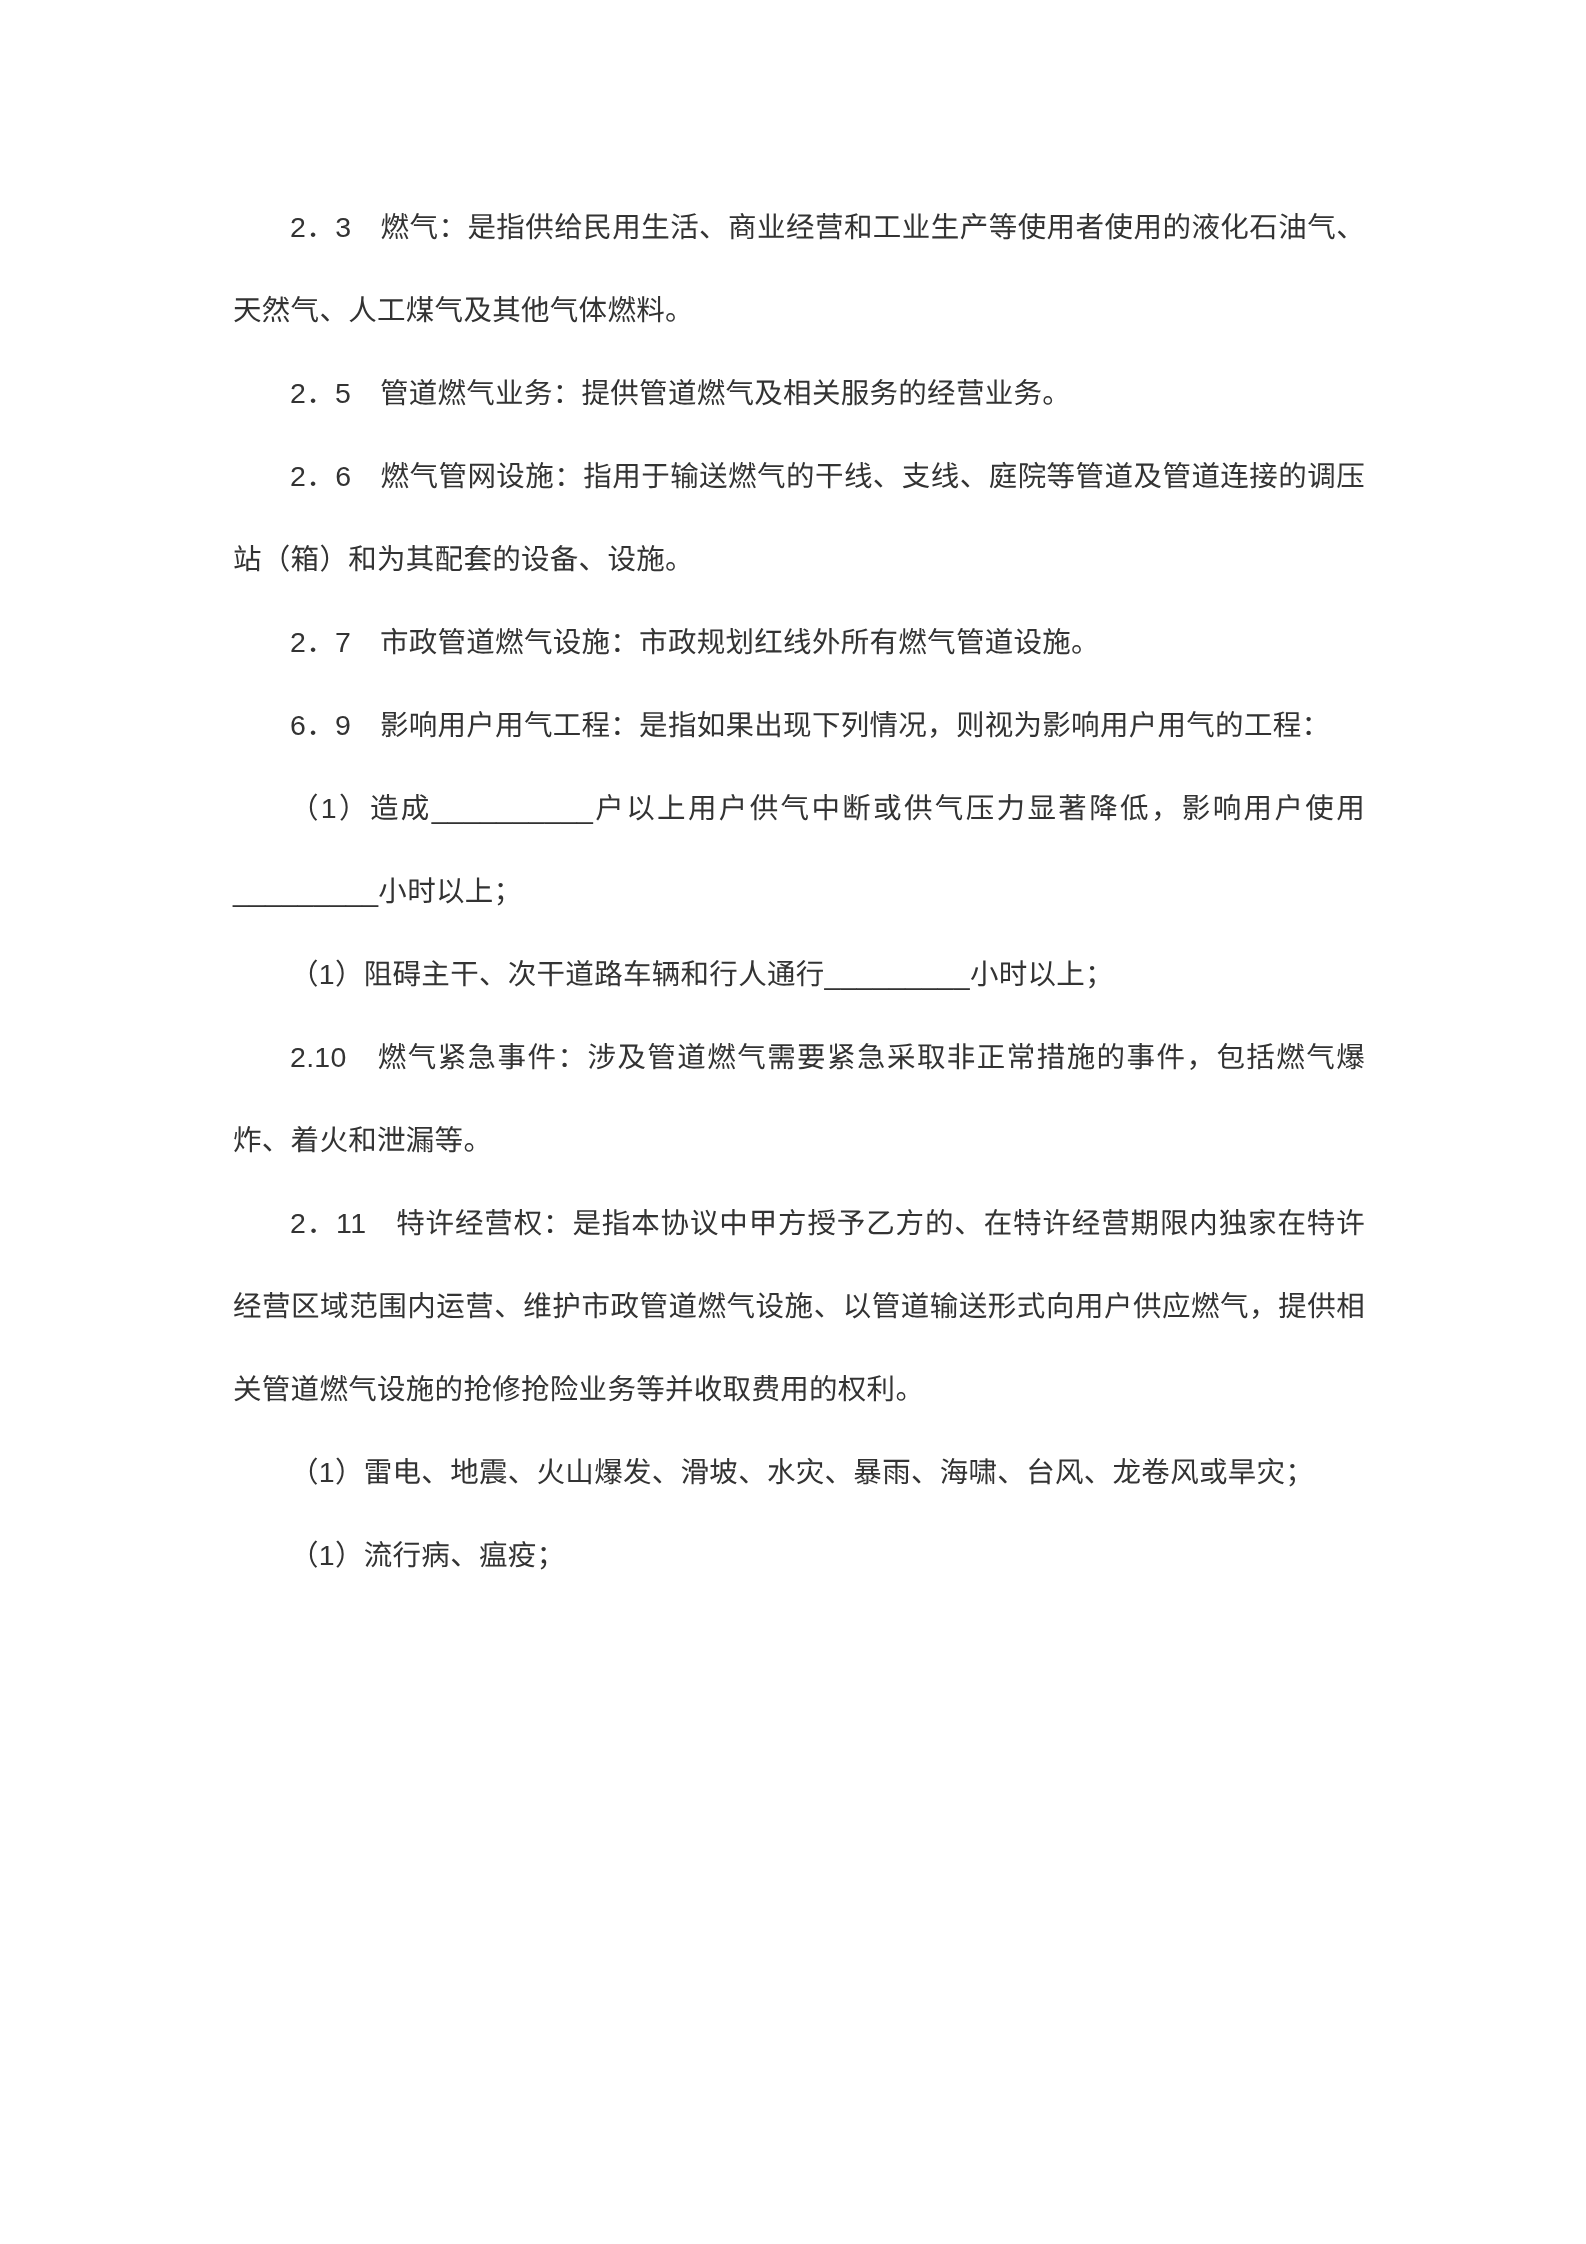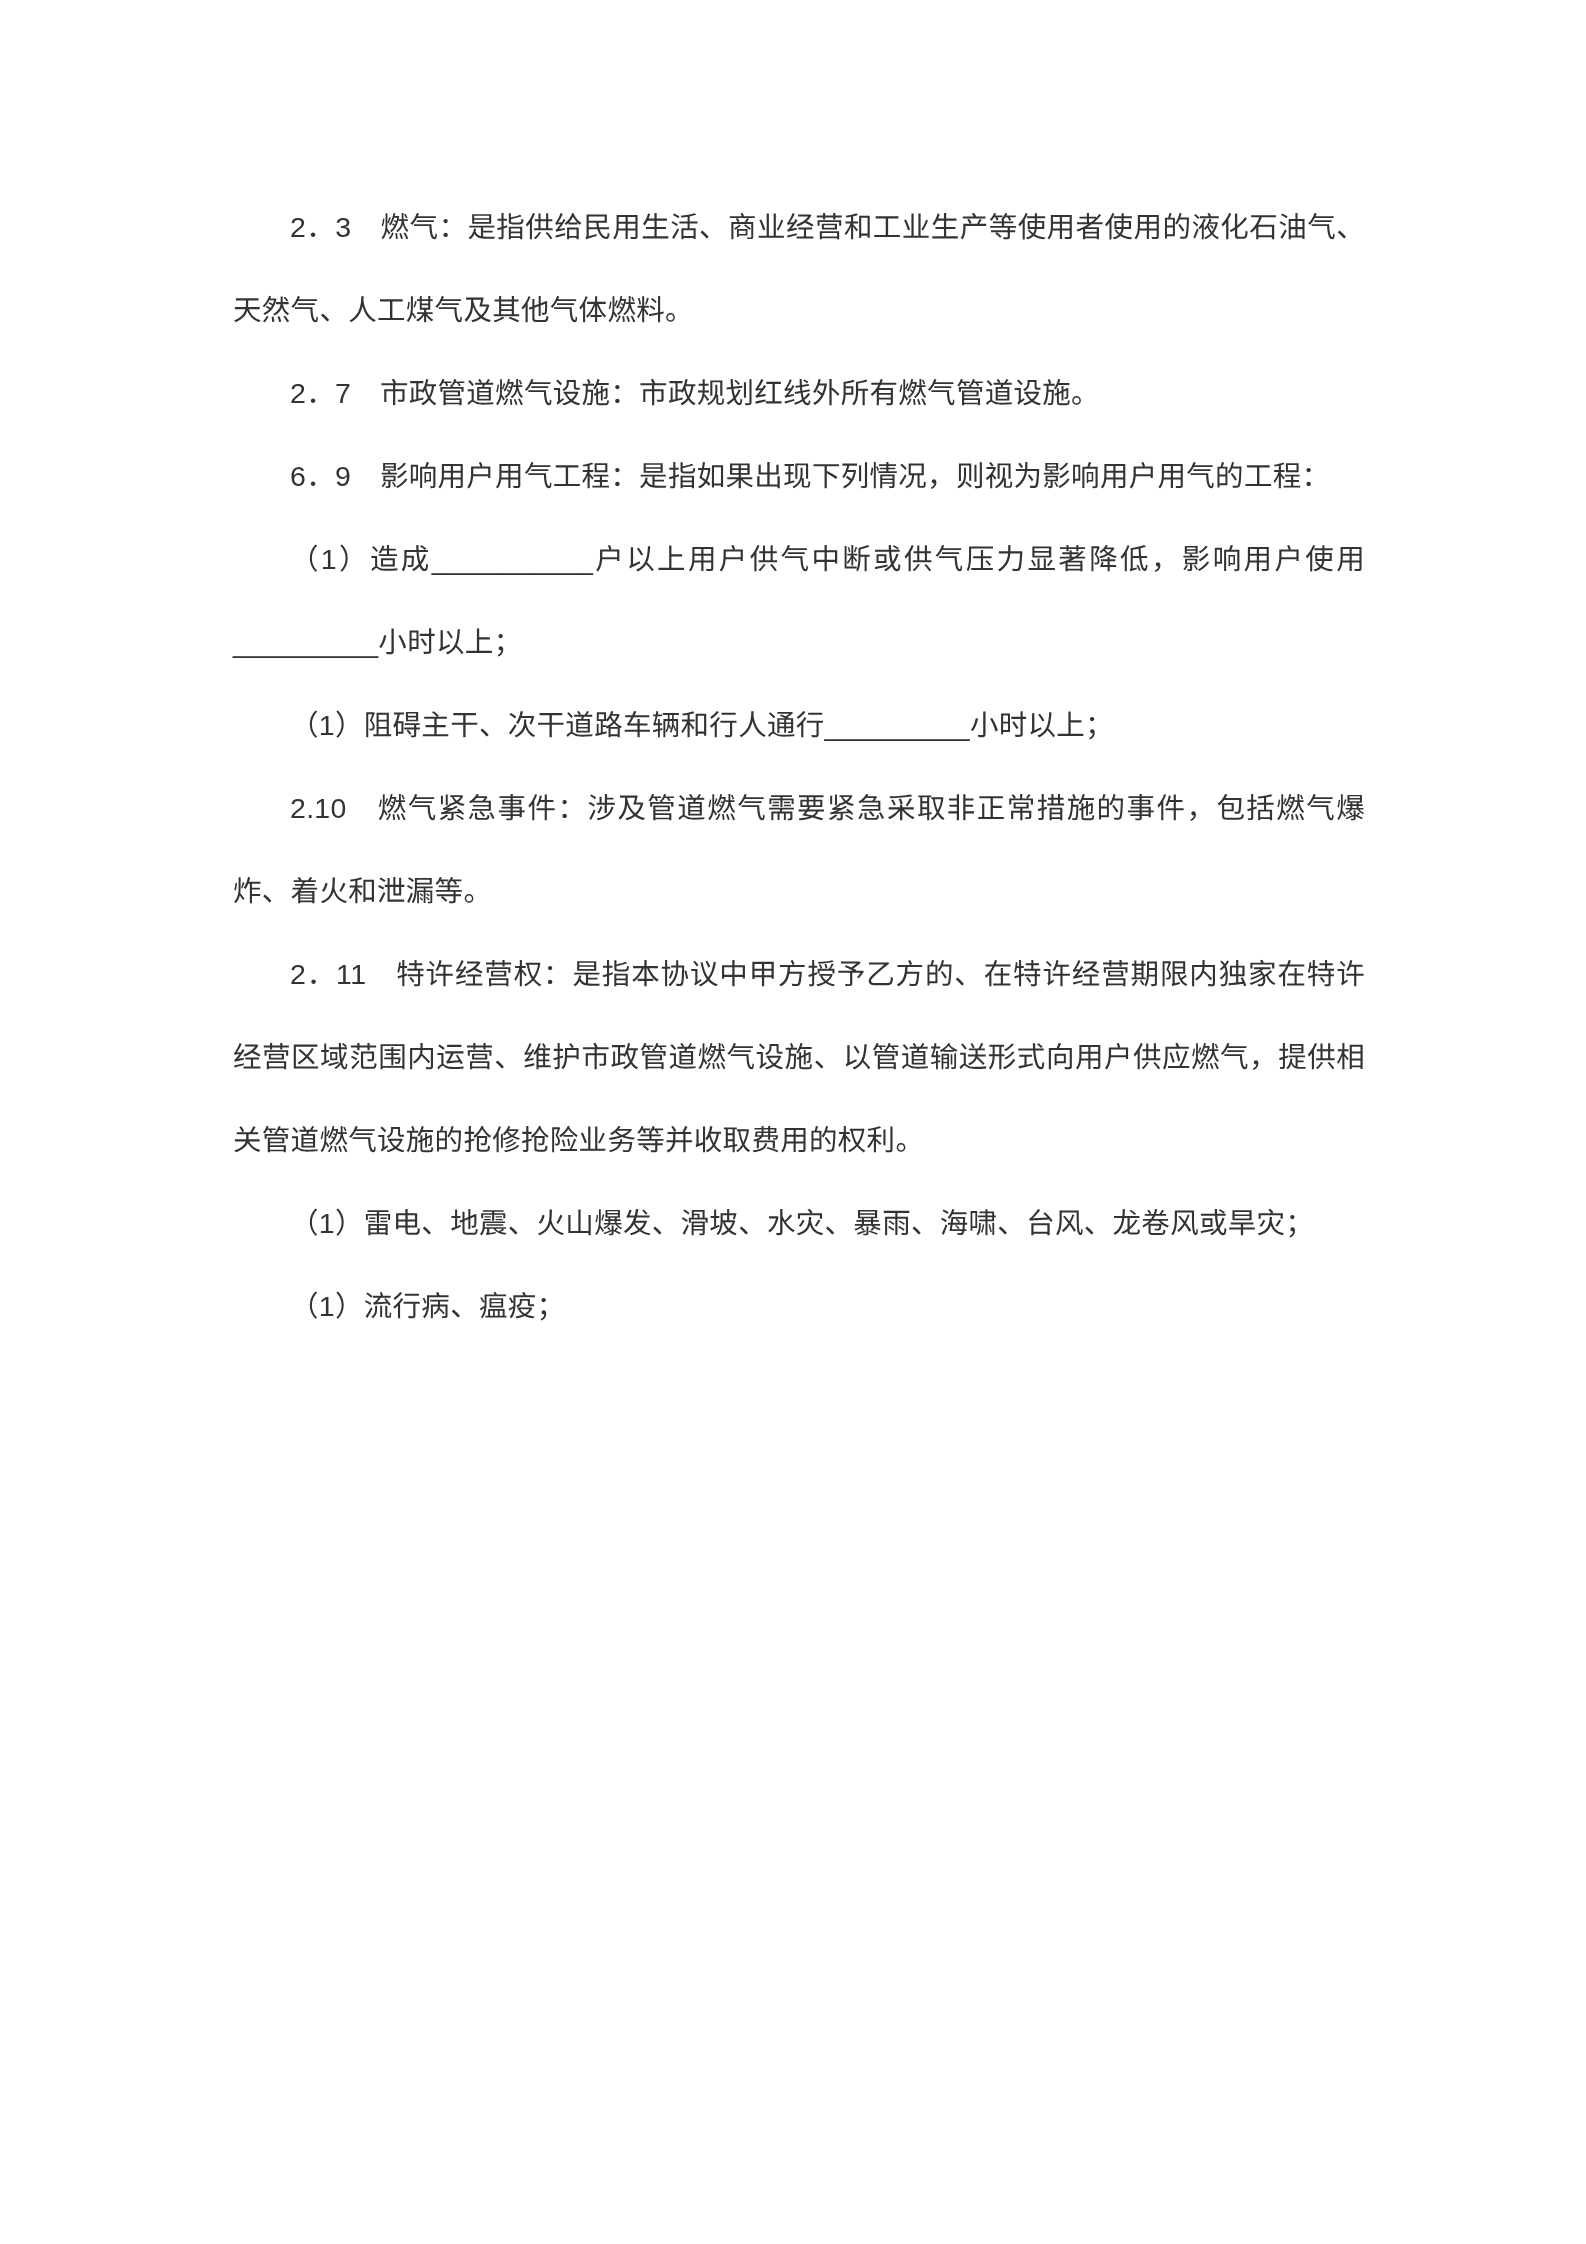--- a/index.html
+++ b/index.html
@@ -29,20 +29,22 @@
     text-indent: 57px;
     letter-spacing: 0.3px;
     word-break: normal;
   }
 </style>
 </head>
 <body>
 
 <div class="page">
   <p class="para">2．3　燃气：是指供给民用生活、商业经营和工业生产等使用者使用的液化石油气、天然气、人工煤气及其他气体燃料。</p>
+  <p class="para">2．5　管道燃气业务：提供管道燃气及相关服务的经营业务。</p>
+  <p class="para">2．6　燃气管网设施：指用于输送燃气的干线、支线、庭院等管道及管道连接的调压站（箱）和为其配套的设备、设施。</p>
   <p class="para">2．7　市政管道燃气设施：市政规划红线外所有燃气管道设施。</p>
   <p class="para">6．9　影响用户用气工程：是指如果出现下列情况，则视为影响用户用气的工程：</p>
   <p class="para">（1）造成__________户以上用户供气中断或供气压力显著降低，影响用户使用_________小时以上；</p>
   <p class="para">（1）阻碍主干、次干道路车辆和行人通行_________小时以上；</p>
   <p class="para">2.10　燃气紧急事件：涉及管道燃气需要紧急采取非正常措施的事件，包括燃气爆炸、着火和泄漏等。</p>
   <p class="para">2．11　特许经营权：是指本协议中甲方授予乙方的、在特许经营期限内独家在特许经营区域范围内运营、维护市政管道燃气设施、以管道输送形式向用户供应燃气，提供相关管道燃气设施的抢修抢险业务等并收取费用的权利。</p>
   <p class="para">（1）雷电、地震、火山爆发、滑坡、水灾、暴雨、海啸、台风、龙卷风或旱灾；</p>
   <p class="para">（1）流行病、瘟疫；</p>
 </div>
 

